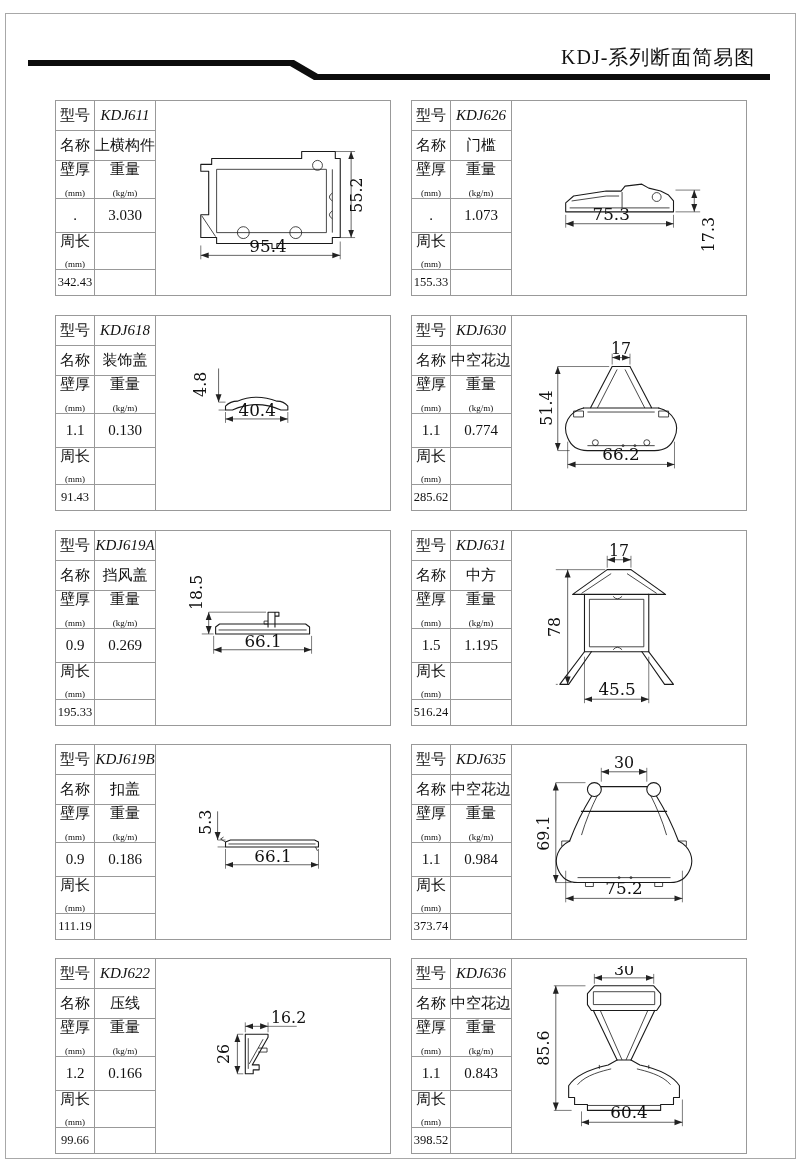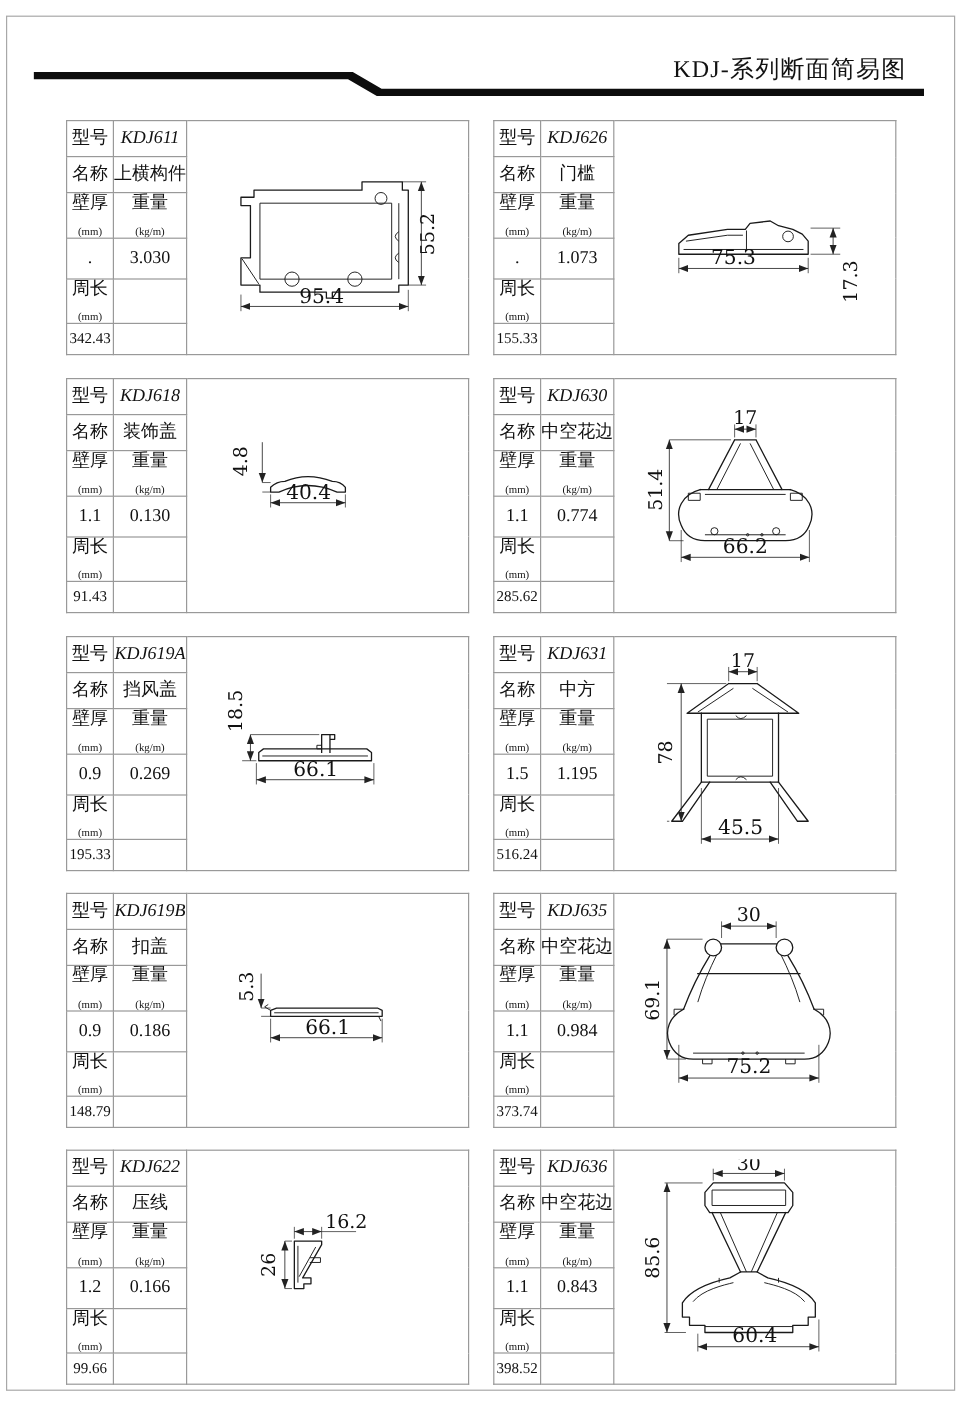--- a/index.html
+++ b/index.html
@@ -448,21 +448,21 @@
           <td class="v num">0.186</td>
           </tr>
       <tr class="r5">
             <td class="l">
               <div class="cn">周长</div>
               <div class="u">(mm)</div>
             </td>
           <td class="v"></td>
           </tr>
       <tr class="r6">
-            <td class="l peri">148.79</td>
+            <td class="l peri">111.19</td>
           <td class="v"></td>
           </tr>
     </tbody>
       </table>
   </div>
 
   <div class="block" style="left:411px;top:744px;">
     <table class="spec">
       <tbody>
           <tr class="r1">

